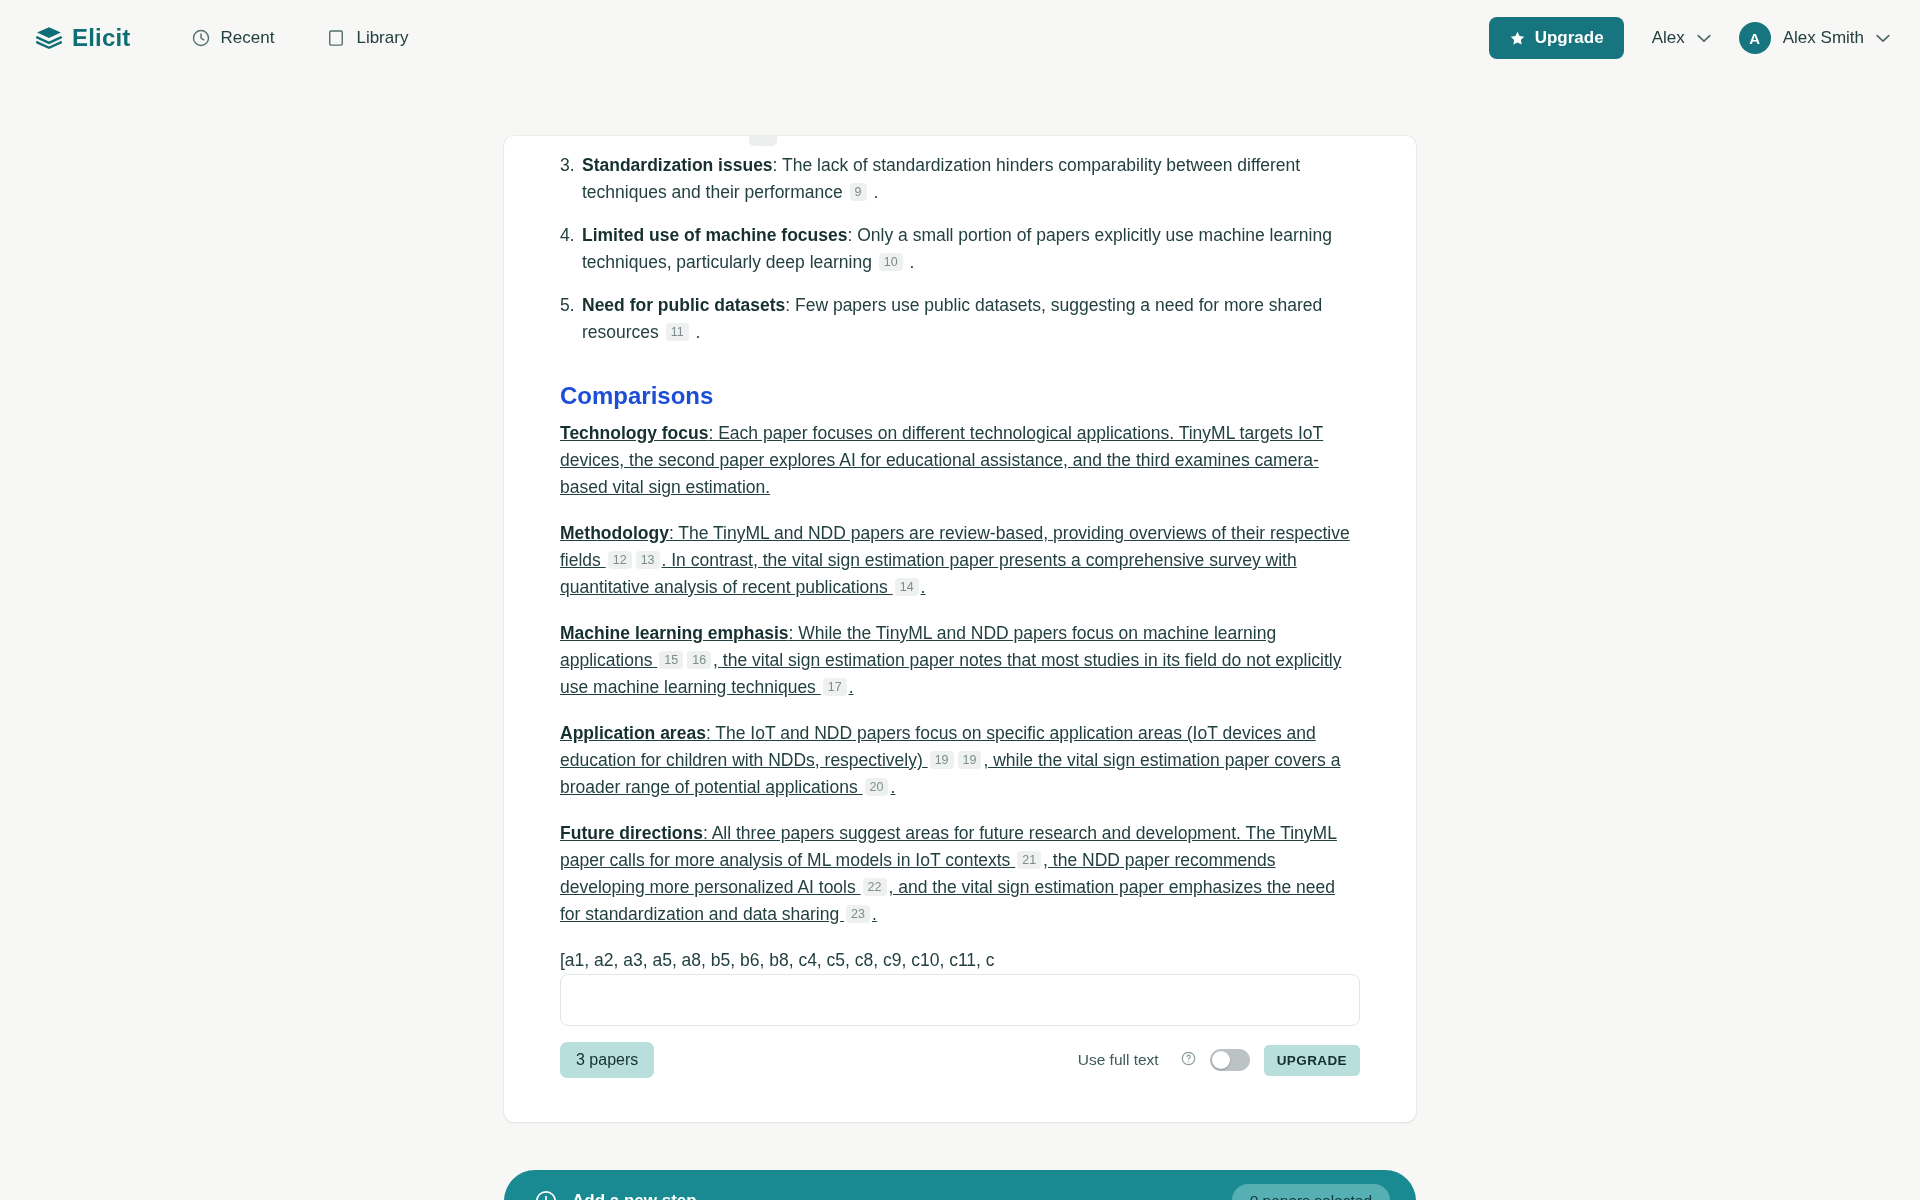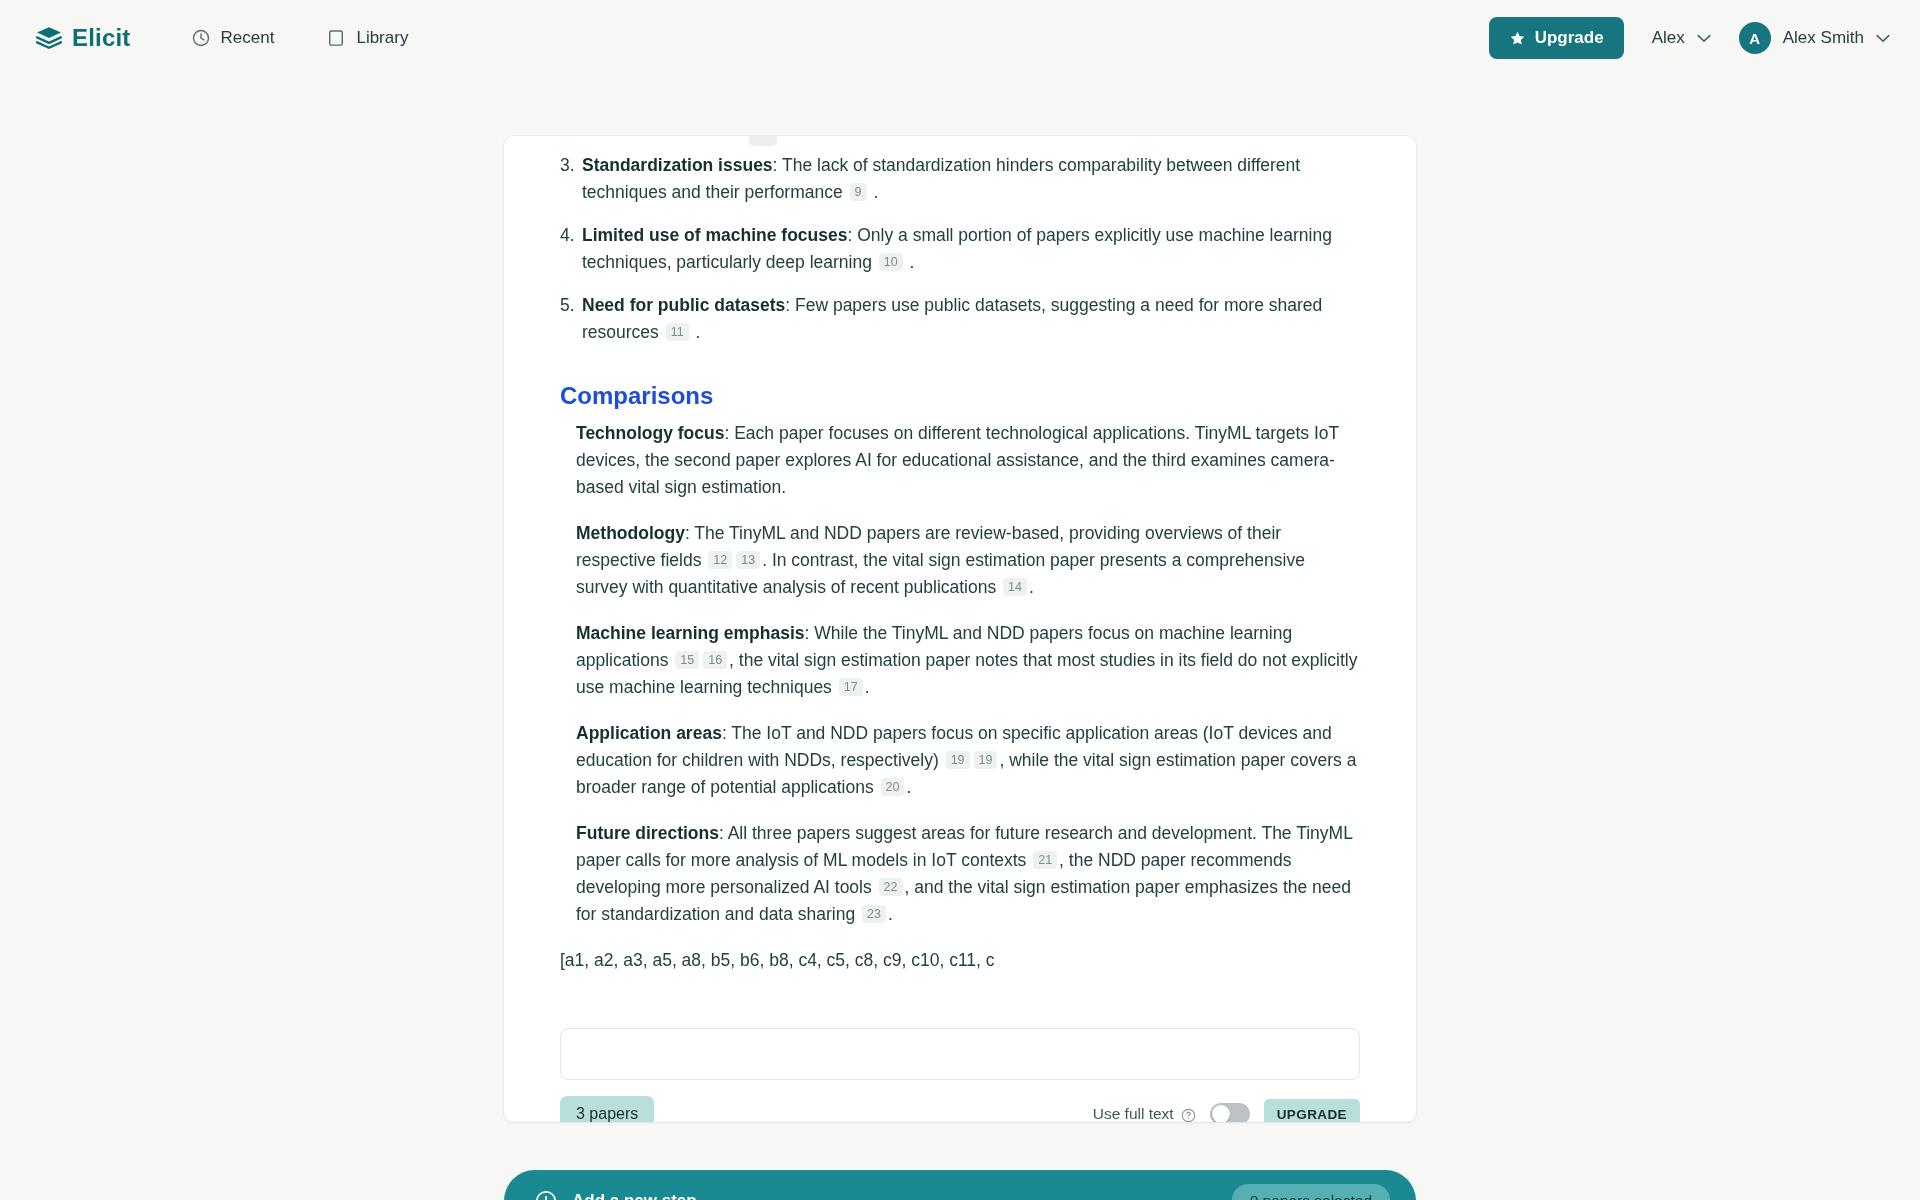--- a/index.html
+++ b/index.html
@@ -96,47 +96,48 @@
     cursor: pointer;
   }
 
   h2.section {
     font-size: 24px; font-weight: 700; color: #1d4ed8;
     margin: 36px 0 10px 0;
   }
 
   p.para {
     font-size: 17.5px; line-height: 27px; color: #22403f;
-    margin: 0 0 19px 16px;
+    margin: 0 0 19px 0;
+    text-decoration: underline;
   }
   p.idlist { font-size: 17.5px; line-height: 27px; color: #22403f; margin: 18px 0 0 0; }
 
   
-  .composer { padding: 0 56px; margin-top: 54px; }
+  .composer { padding: 0 56px; }
   .composer-input {
     width: 100%; height: 52px;
     background: #fff;
     border: 1px solid #e2e6e6;
     border-radius: 8px;
     font-family: inherit; font-size: 16px; color: #22403f;
     padding: 0 16px;
     outline: none;
   }
   .composer-row {
     display: flex; align-items: center;
     margin-top: 16px;
   }
   .papers-chip {
     background: #b9dfdd; color: #14302f;
     border-radius: 7px; border: none;
     padding: 9px 16px; font-size: 16px;
     font-family: inherit; cursor: pointer;
   }
   .composer-right { margin-left: auto; display: flex; align-items: center; gap: 14px; }
-  .fulltext-label { font-size: 15.5px; color: #3c5a58; display: flex; align-items: flex-end; gap: 7px; }
+  .fulltext-label { font-size: 15.5px; color: #3c5a58; display: flex; align-items: flex-start; gap: 22px; }
   .qmark { width: 15px; height: 15px; display: block; color: #8a9d9c; cursor: pointer; }
   .toggle {
     width: 40px; height: 22px; border-radius: 11px;
     background: #bcc3c4; position: relative; cursor: pointer;
     border: none; padding: 0;
   }
   .toggle .knob {
     position: absolute; left: 2px; top: 2px;
     width: 18px; height: 18px; border-radius: 50%;
     background: #fff; box-shadow: 0 1px 2px rgba(0,0,0,.25);

